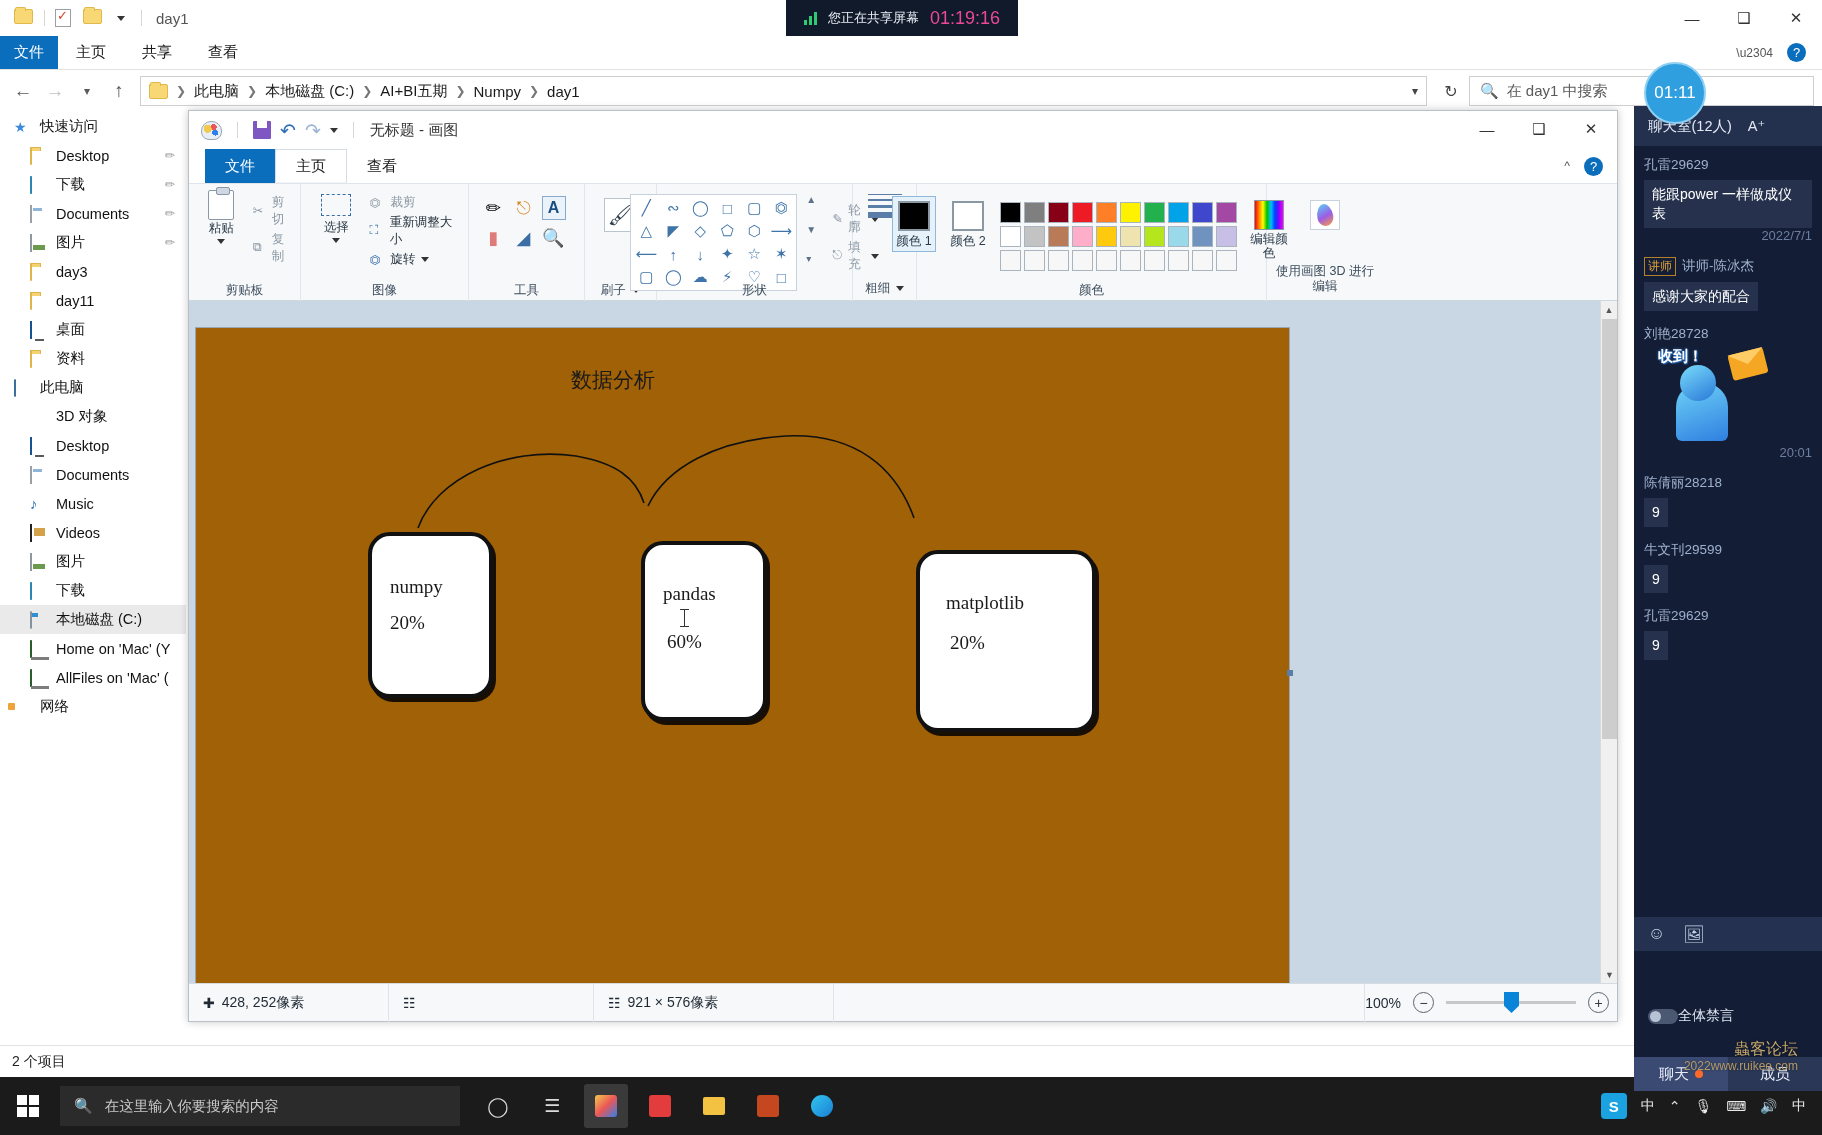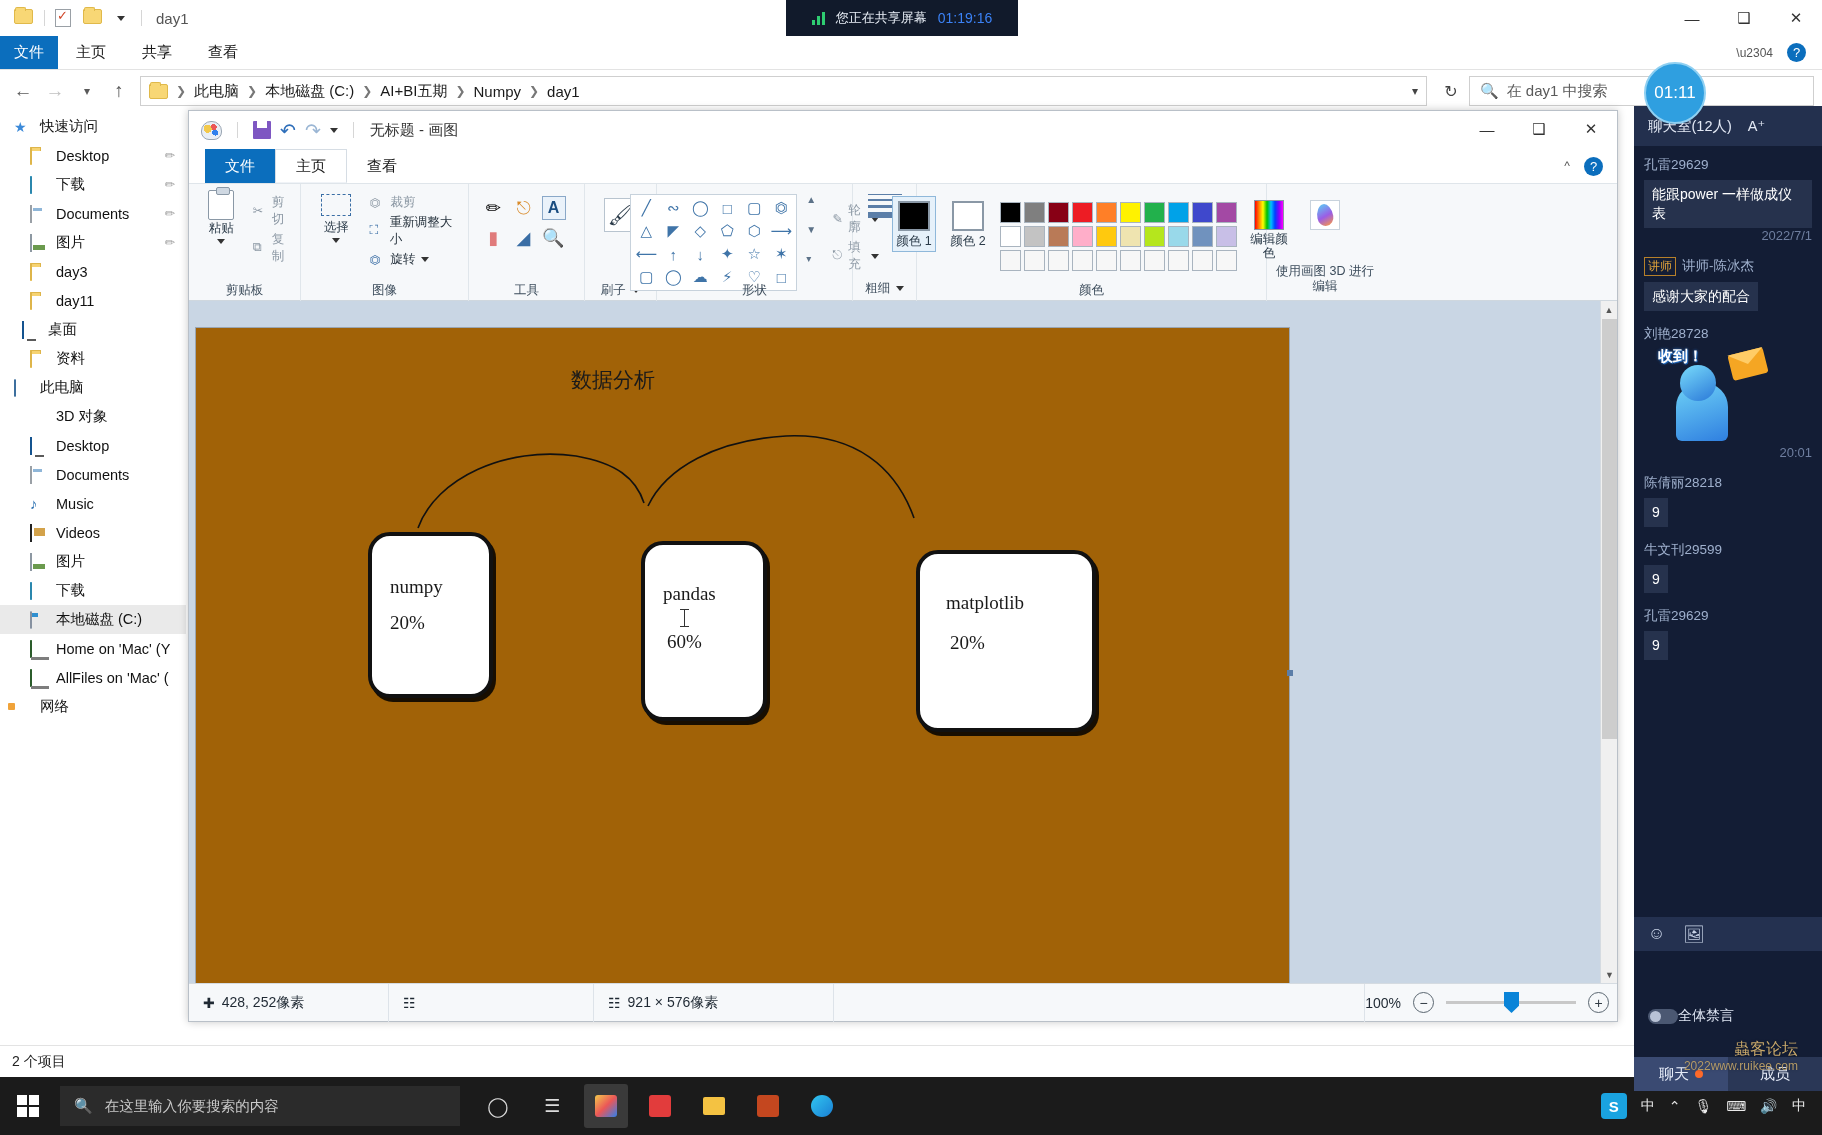--- a/index.html
+++ b/index.html
@@ -201,21 +201,21 @@
   .caret-I { position:absolute; width:1px; height:18px; background:#333; }
   .caret-I:before,.caret-I:after{content:"";position:absolute;left:-4px;width:9px;height:1px;background:#333;}
   .caret-I:before{top:0;} .caret-I:after{bottom:0;}
 
   
   .share-banner { position:absolute; left:786px; top:0; width:232px; height:36px; background:#111a2b;
     display:flex; align-items:center; justify-content:center; gap:11px; z-index:40; }
   .share-bars { display:flex; align-items:flex-end; gap:2px; height:14px; }
   .share-bars i { width:3px; background:#2ecc71; display:block; }
   .share-txt { color:#e8eef6; font-size:13px; }
-  .share-time { color:#3b82f6; font-size:14px; }
+  .share-time { color:#ec4899; font-size:18px; }
 
   
   .chat { position:absolute; right:0; top:106px; width:188px; bottom:78px; background:#131d35; z-index:30; }
   .chat-head { height:40px; background:#23304e; display:flex; align-items:center; gap:16px; padding-left:14px; }
   .chat-head-title { color:#e3e9f5; font-size:14.5px; }
   .chat-head-az { color:#e3e9f5; font-size:14.5px; }
   .chat-body { position:absolute; top:40px; left:0; right:0; bottom:146px; overflow:hidden; padding:10px 10px 0; }
   .cm { margin-bottom:14px; }
   .cm-user { color:#9fb0cd; font-size:13.5px; margin-bottom:6px; display:flex; align-items:center; gap:6px; }
   .tag-teacher { color:#e0a33a; border:1px solid #b6802a; font-size:12px; padding:0 3px; }
@@ -361,21 +361,21 @@
           <span class="pin">✐</span>
         </div>
         <div class="nav-row" style="padding-left: 30px;">
           <span class="nav-ico"><span class="ico-folder" style="position: relative;"></span></span>
           <span>day3</span>
         </div>
         <div class="nav-row" style="padding-left: 30px;">
           <span class="nav-ico"><span class="ico-folder" style="position: relative;"></span></span>
           <span>day11</span>
         </div>
-        <div class="nav-row" style="padding-left: 22px;">
+        <div class="nav-row" style="padding-left: 30px;">
           <span class="nav-ico"><span class="ico-desk" style="position: relative;"></span></span>
           <span>桌面</span>
         </div>
         <div class="nav-row" style="padding-left: 30px;">
           <span class="nav-ico"><span class="ico-folder" style="position: relative;"></span></span>
           <span>资料</span>
         </div>
         <div class="nav-row root" style="padding-left: 14px;">
           <span class="nav-ico"><span class="ico-pc" style="position: relative;"></span></span>
           <span>此电脑</span>

